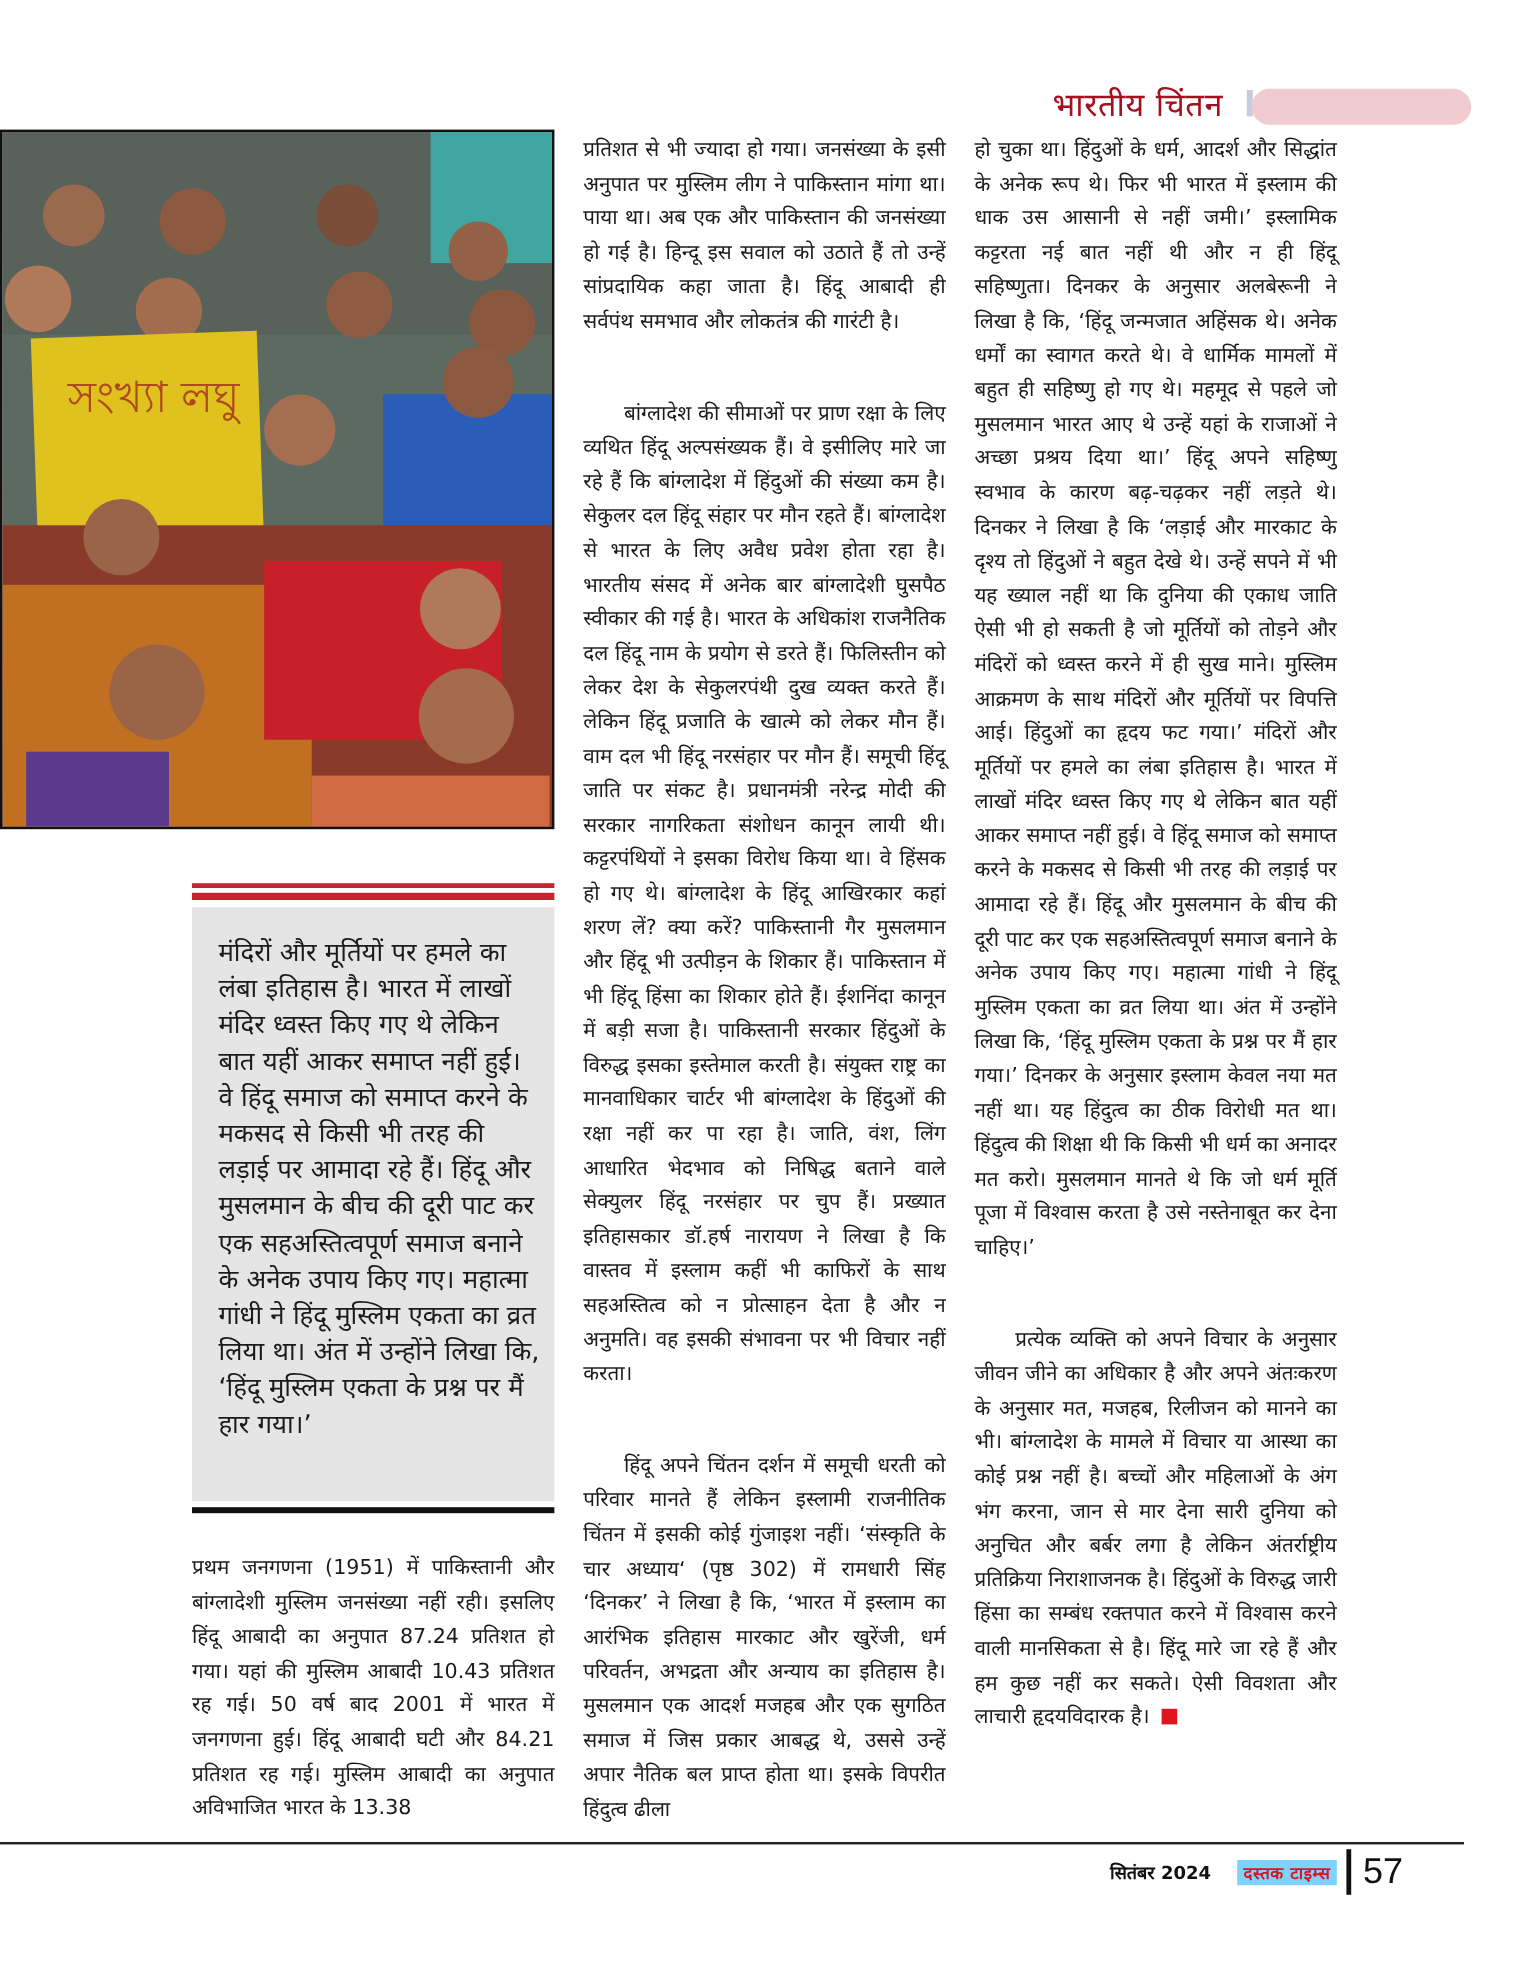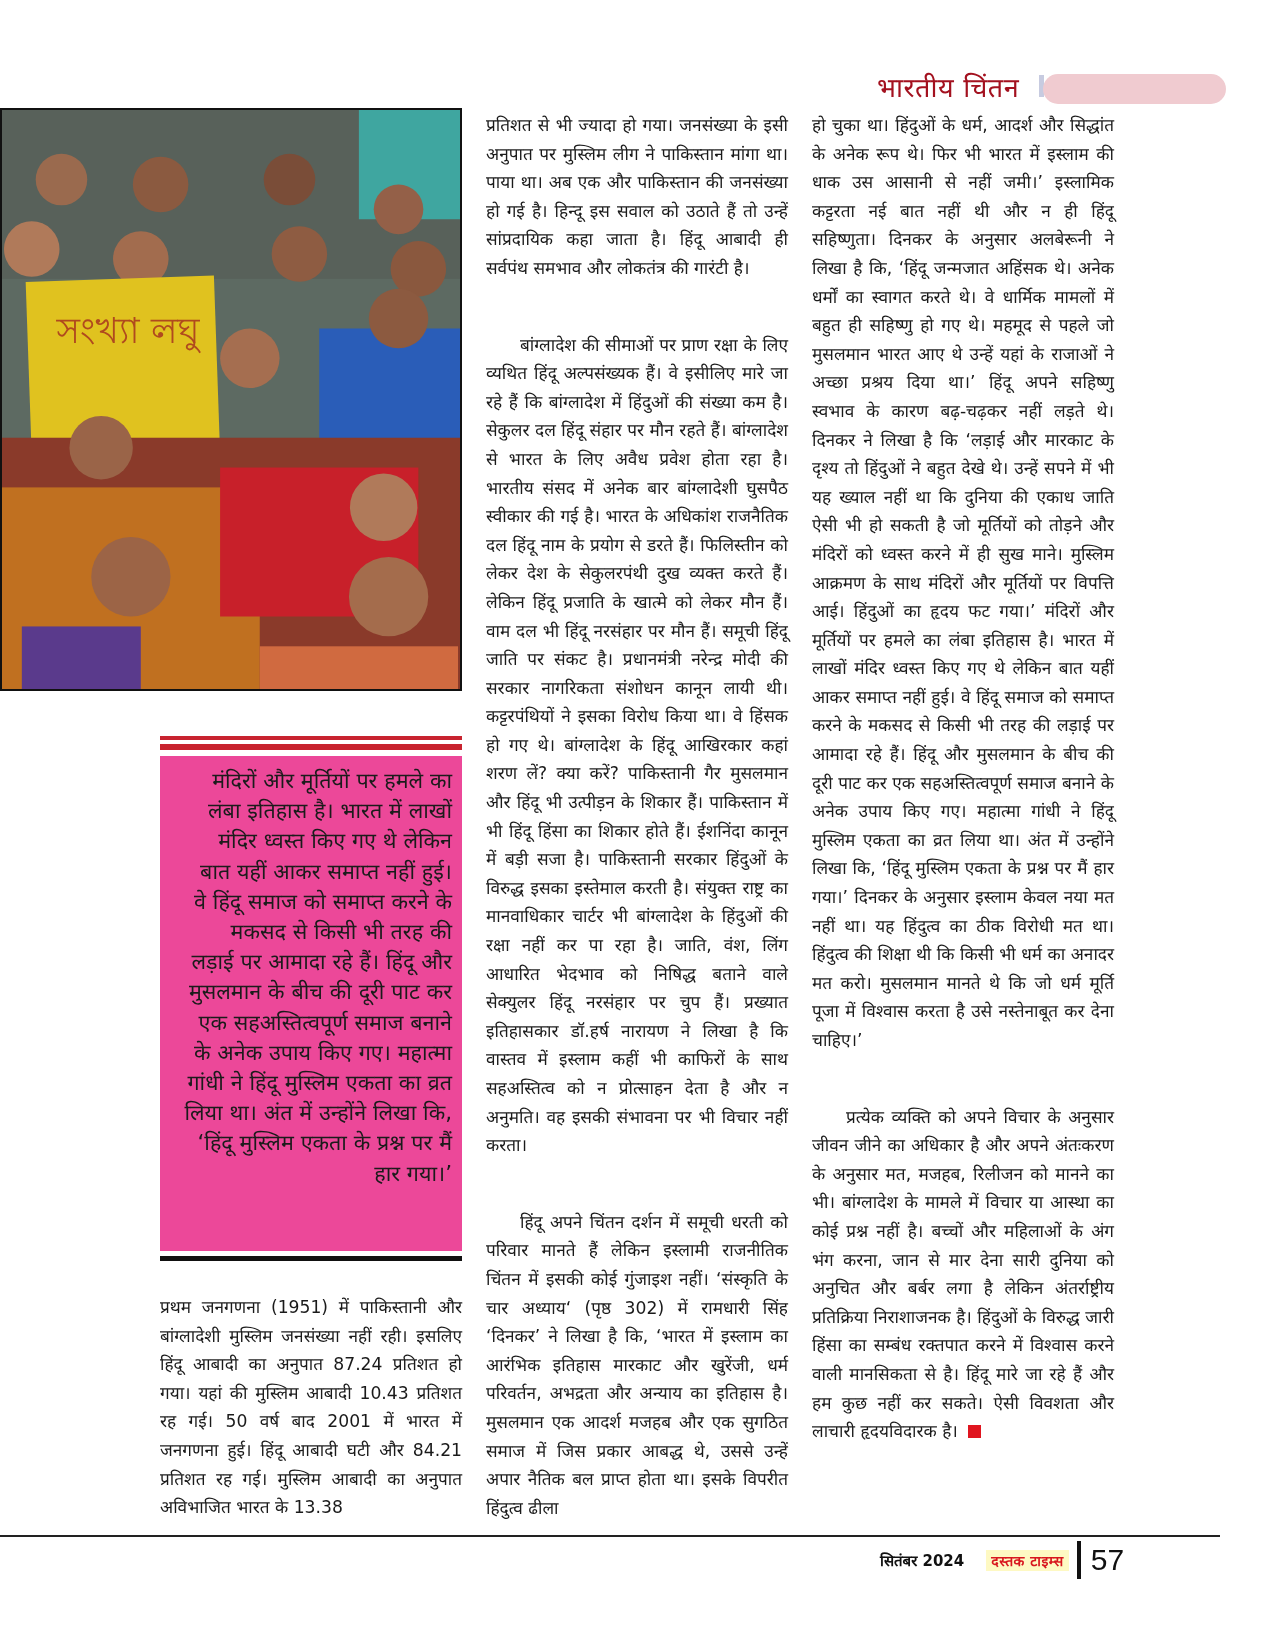--- a/index.html
+++ b/index.html
@@ -18,30 +18,30 @@
   .col { position: absolute; font-size: 17.2px; line-height: 28.6px; text-align: justify; }
   .col p { text-indent: 0; }
   .col p.indent { text-indent: 34px; margin-top: 48px; }
   .col-mid { left: 486px; top: 111px; width: 302px; }
   .col-right { left: 812px; top: 111px; width: 302px; }
   .col-left { left: 160px; top: 1265px; width: 302px; margin-top: 28px; }
 
   .quote-rules { position: absolute; left: 160px; top: 736px; width: 302px; }
   .quote-rules .r1 { height: 4px; background: #c8232f; }
   .quote-rules .r2 { height: 6px; background: #c8232f; margin-top: 4px; }
-  .quote-box { position: absolute; left: 160px; top: 756px; width: 302px; height: 495px; background: #ec4899; padding: 10px 10px 0 22px; text-align: right; }
+  .quote-box { position: absolute; left: 160px; top: 756px; width: 302px; height: 495px; background: #e5e5e5; padding: 24px 10px 0 22px; }
   .quote-text { font-size: 21.5px; line-height: 30.2px; color: #1b1b1b; }
   .quote-bottom { position: absolute; left: 160px; top: 1256px; width: 302px; height: 5px; background: #111; }
 
   .end-mark { display: inline-block; width: 13px; height: 13px; background: #e0151f; margin-left: 10px; vertical-align: -1px; }
 
   .footer-rule { position: absolute; left: 0; top: 1535px; width: 1220px; height: 2px; background: #222; }
   .footer { position: absolute; top: 1540px; left: 880px; height: 40px; display: flex; align-items: center; }
-  .footer-date { font-size: 15px; font-weight: bold; color: #111; }
-  .footer-logo { margin-left: 22px; background: #fef9c3; color: #d8161e; font-weight: bold; font-size: 14px; padding: 1px 5px; letter-spacing: 0.5px; }
+  .footer-date { font-size: 15px; font-weight: bold; color: #111; margin-left: 45px; }
+  .footer-logo { margin-left: 22px; background: #7dd3fc; color: #d8161e; font-weight: bold; font-size: 14px; padding: 1px 5px; letter-spacing: 0.5px; }
   .footer-bar { width: 4px; height: 38px; background: #111; margin-left: 8px; }
   .footer-page { font-family: "Liberation Sans", sans-serif; font-weight: normal; font-size: 30px; margin-left: 10px; color: #111; }
 </style>
 </head>
 <body>
 
 <div class="section-header">
   <span class="section-title">भारतीय चिंतन</span>
   <span class="section-sep"></span>
 </div>

